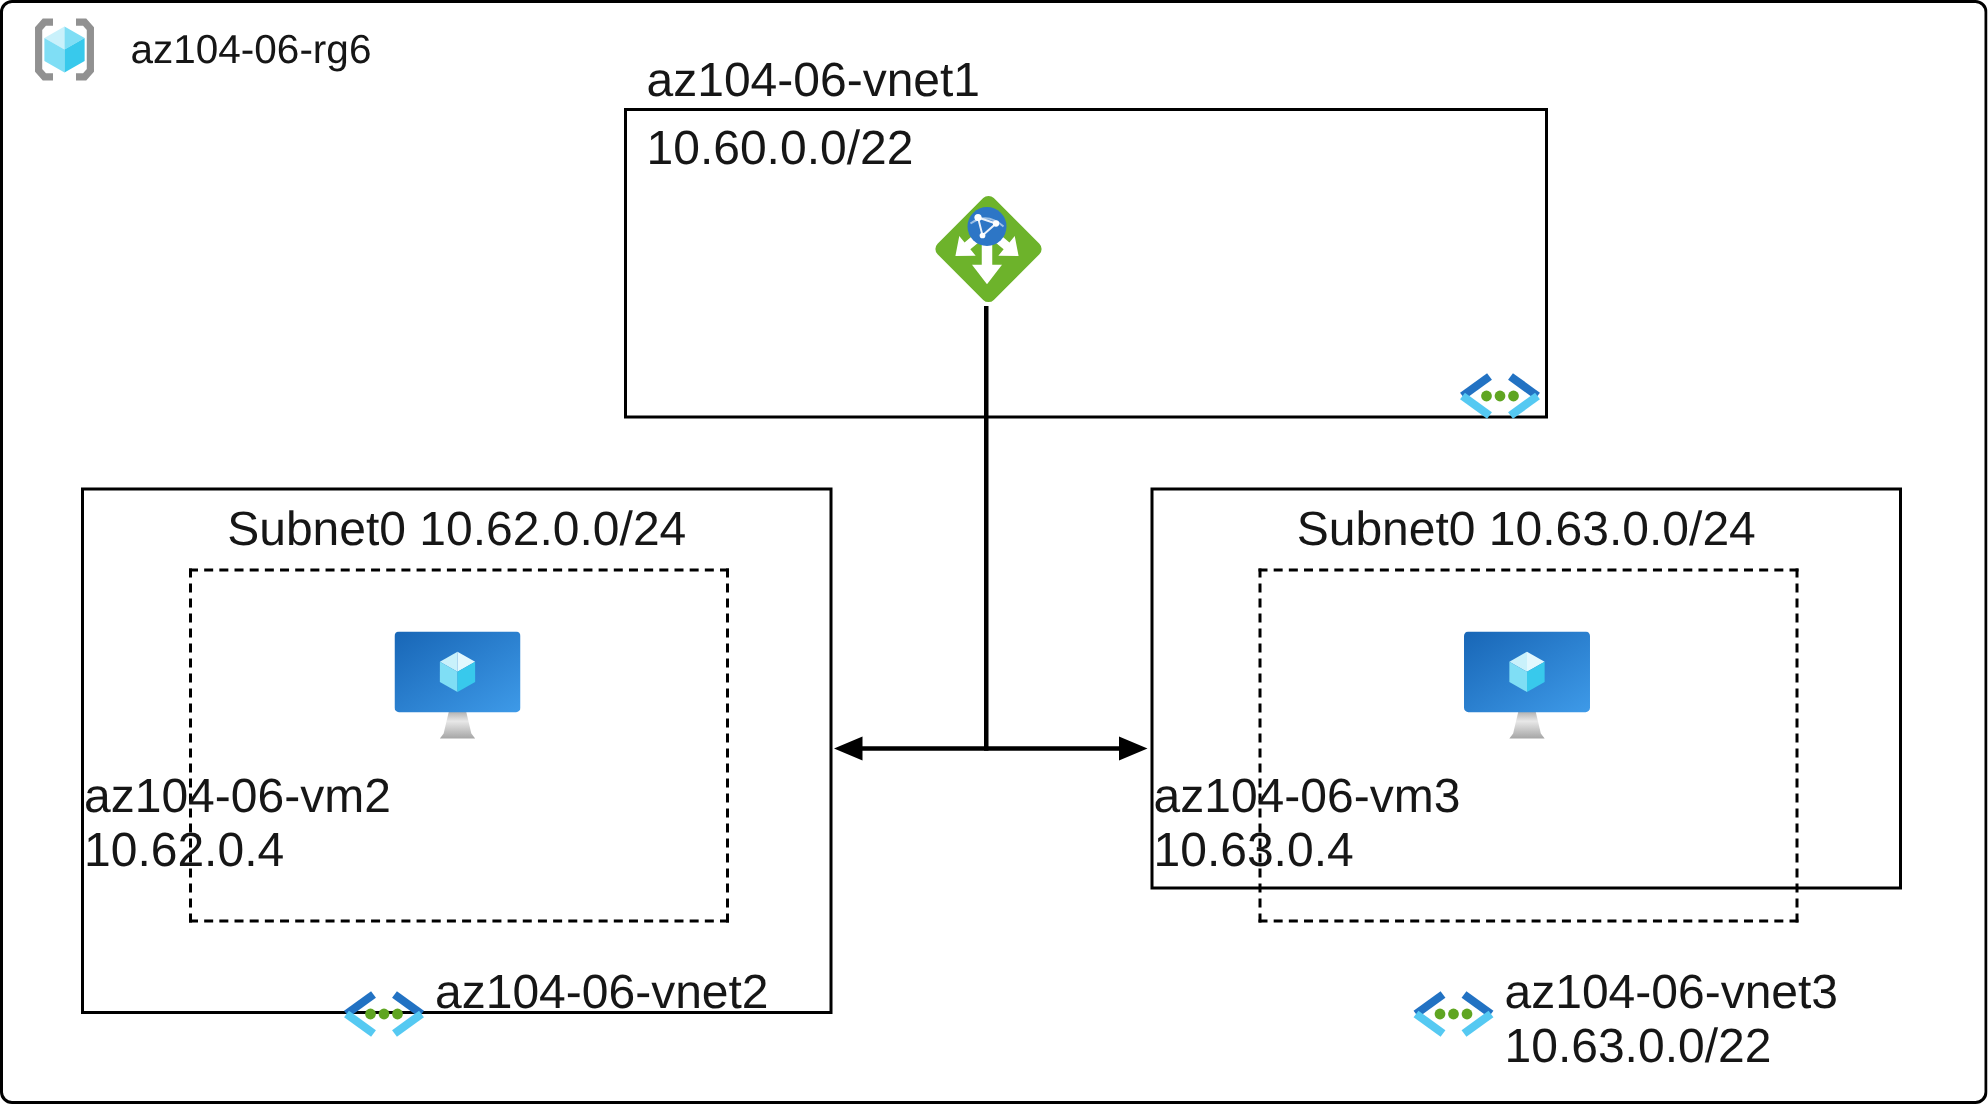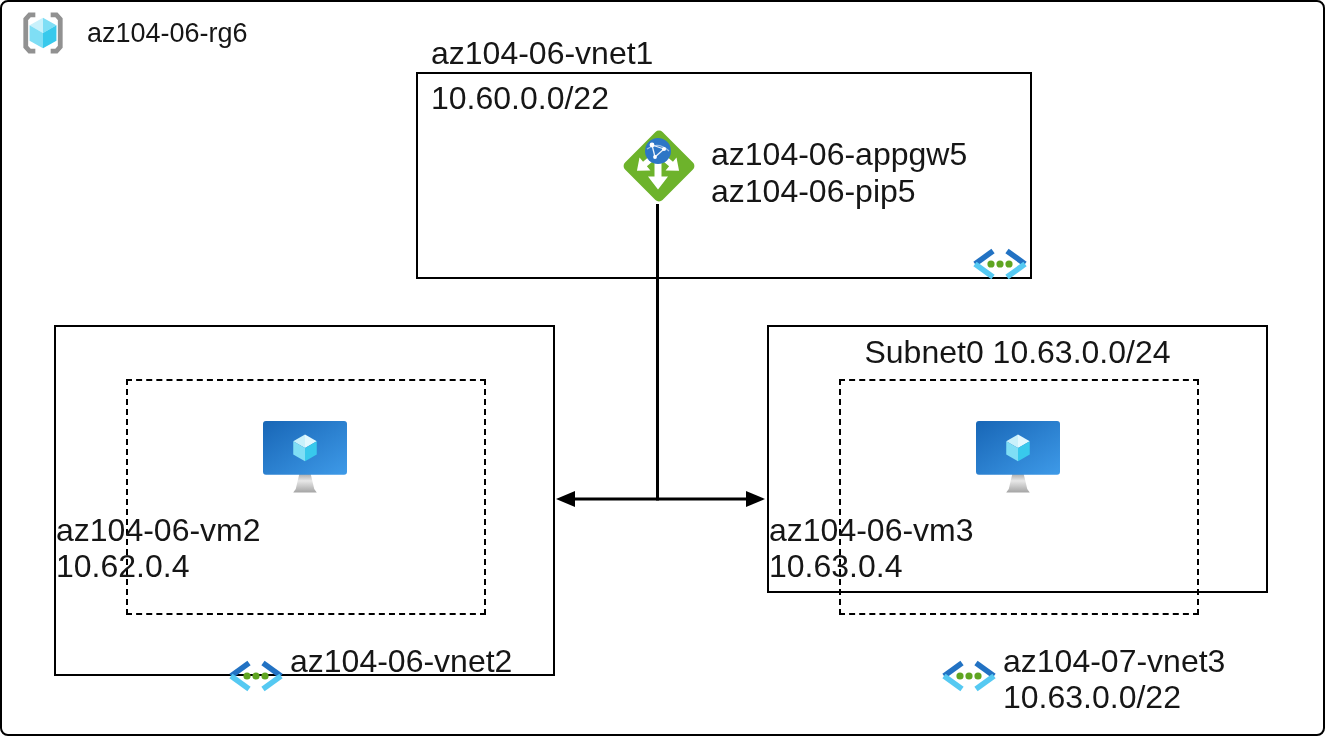--- a/index.html
+++ b/index.html
@@ -79,39 +79,36 @@
         <line x1="32" y1="18" x2="35" y2="30"></line>
         <path d="M27,22 Q38,14 49,24" fill="none" opacity="0.6"></path>
       </g>
       <g fill="#fff">
         <circle cx="32" cy="18" r="2.4"></circle>
         <circle cx="44" cy="22" r="2.1"></circle>
         <circle cx="35" cy="30" r="1.9"></circle>
       </g>
     </svg>
 
-    <div class="lbl appgw-labels">
-      <div>az104-06-appgw5</div>
-      <div>az104-06-pip5</div>
-    </div>
 
     <div class="vnet-badge">
       <svg class="vnet-badge-svg" viewBox="0 0 60 32">
         <line x1="23" y1="3" x2="5" y2="16" stroke-width="5.5" style="stroke:var(--chevron-dark-blue,#2272c3)"></line>
         <line x1="5" y1="16" x2="23" y2="29" stroke-width="5.5" style="stroke:var(--chevron-cyan,#55c9f2)"></line>
         <line x1="37" y1="3" x2="55" y2="16" stroke-width="5.5" style="stroke:var(--chevron-dark-blue,#2272c3)"></line>
         <line x1="55" y1="16" x2="37" y2="29" stroke-width="5.5" style="stroke:var(--chevron-cyan,#55c9f2)"></line>
         <circle cx="21" cy="16" r="3.6" style="fill:var(--dot-green,#5fa521)"></circle>
         <circle cx="30" cy="16" r="3.6" style="fill:var(--dot-green,#5fa521)"></circle>
         <circle cx="39" cy="16" r="3.6" style="fill:var(--dot-green,#5fa521)"></circle>
       </svg>
     </div>
   </div>
 
   <div class="box leftbox">
+    <div class="lbl subnet-header">Subnet0 10.62.0.0/24</div>
     <div class="dashed-box"></div>
 
     <svg class="vm-icon" viewBox="0 0 100 86">
       <defs>
         <linearGradient id="monBlueL" x1="0" y1="0" x2="1" y2="1">
           <stop offset="0" style="stop-color:var(--vm-blue-1,#1866b6)"></stop>
           <stop offset="1" style="stop-color:var(--vm-blue-2,#3e9ae8)"></stop>
         </linearGradient>
         <linearGradient id="standGrayL" x1="0" y1="0" x2="0" y2="1">
           <stop offset="0" style="stop-color:var(--stand-gray-2,#a5a5a5)"></stop>
@@ -171,18 +168,18 @@
         <line x1="23" y1="3" x2="5" y2="16" stroke-width="5.5" style="stroke:var(--chevron-dark-blue,#2272c3)"></line>
         <line x1="5" y1="16" x2="23" y2="29" stroke-width="5.5" style="stroke:var(--chevron-cyan,#55c9f2)"></line>
         <line x1="37" y1="3" x2="55" y2="16" stroke-width="5.5" style="stroke:var(--chevron-dark-blue,#2272c3)"></line>
         <line x1="55" y1="16" x2="37" y2="29" stroke-width="5.5" style="stroke:var(--chevron-cyan,#55c9f2)"></line>
         <circle cx="21" cy="16" r="3.6" style="fill:var(--dot-green,#5fa521)"></circle>
         <circle cx="30" cy="16" r="3.6" style="fill:var(--dot-green,#5fa521)"></circle>
         <circle cx="39" cy="16" r="3.6" style="fill:var(--dot-green,#5fa521)"></circle>
       </svg>
     </div>
     <div class="lbl vnet-bottom-labels">
-      <div>az104-07-vnet3</div>
+      <div>az104-06-vnet3</div>
       <div>10.63.0.0/22</div>
     </div>
   </div>
 
 </div>
 
 </body></html>

